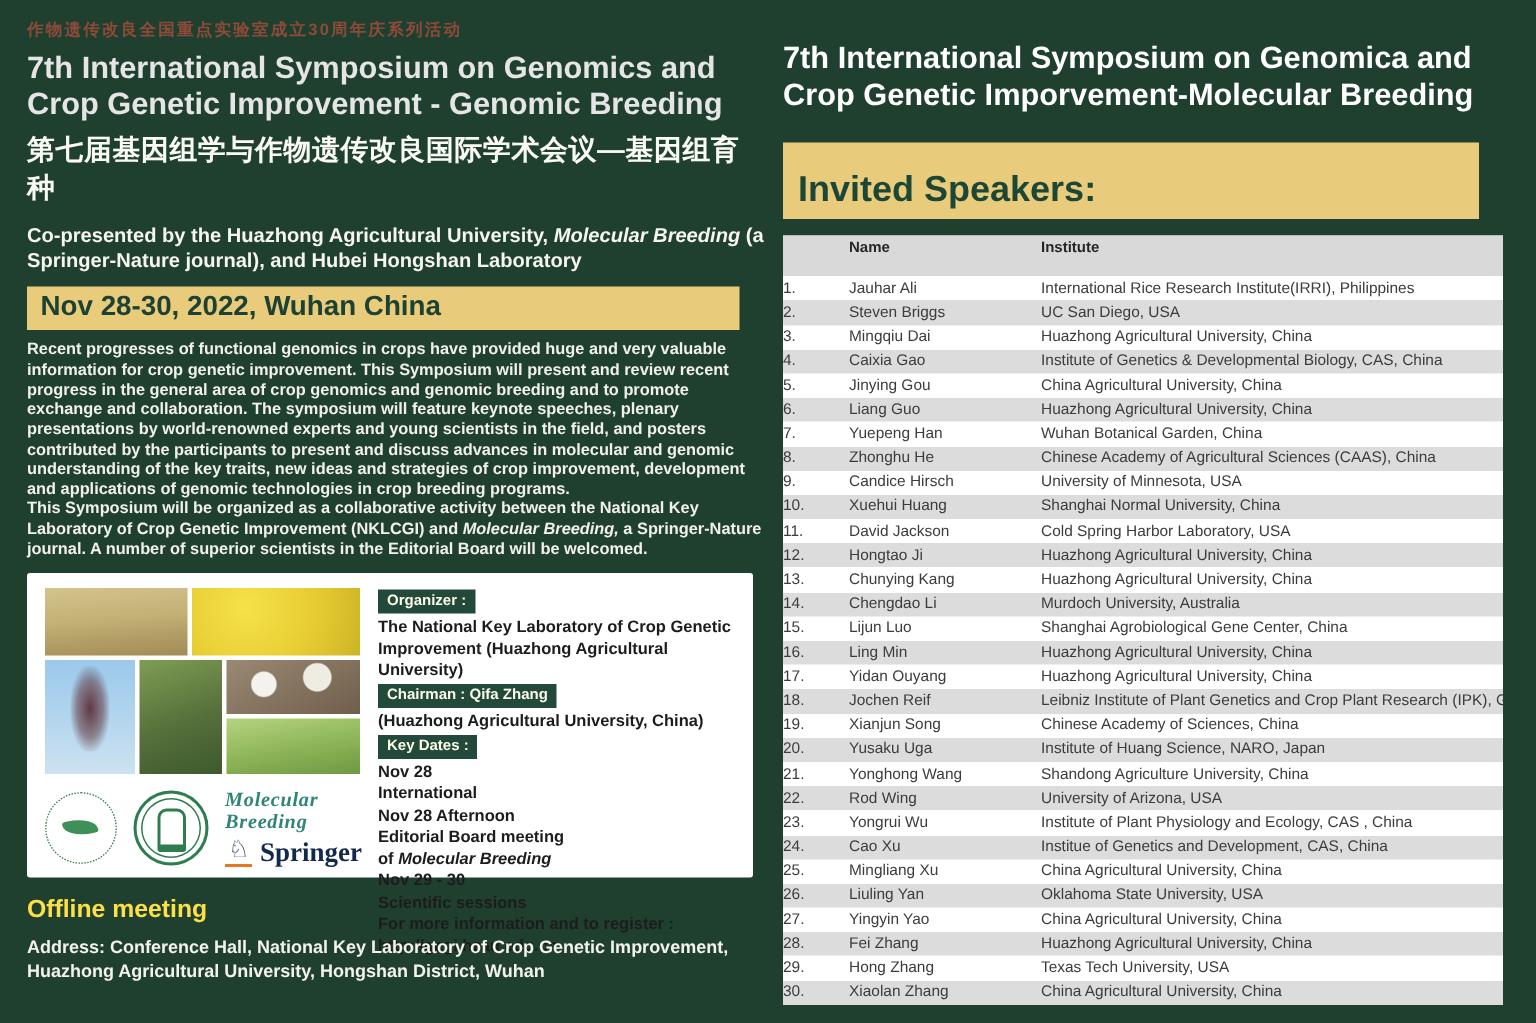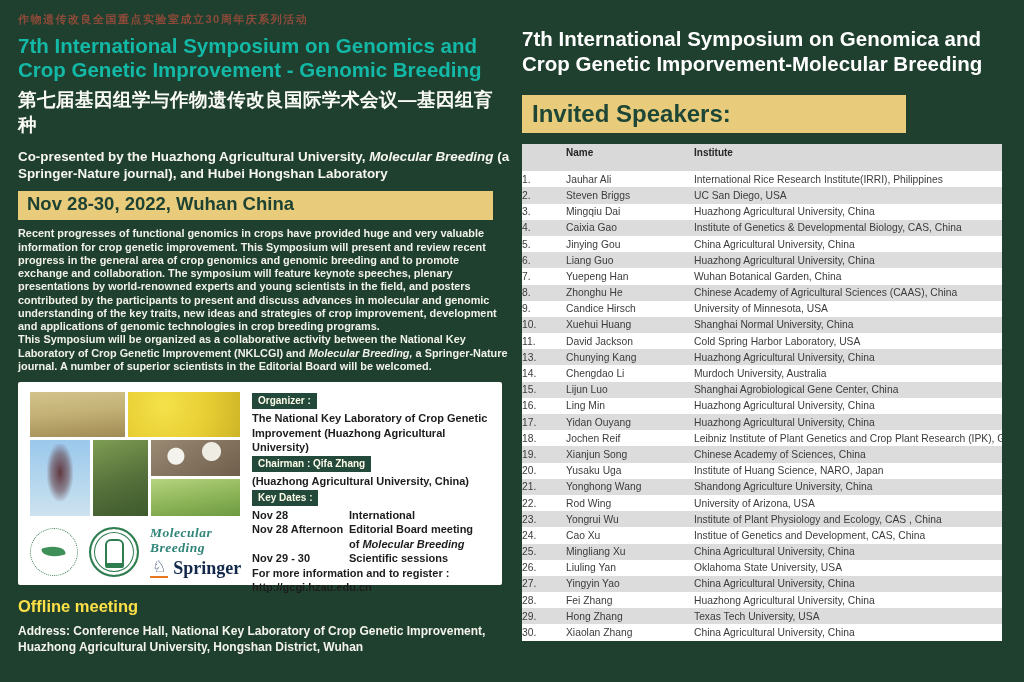--- a/index.html
+++ b/index.html
@@ -4,21 +4,21 @@
 <style>
   html,body{margin:0;padding:0;}
   body{width:1024px;height:682px;overflow:hidden;background:#20402f;
        font-family:"Liberation Sans",sans-serif;}
   .poster{display:flex;width:1024px;height:682px;}
   .panel-left{width:512px;box-sizing:border-box;padding:9px 13px 0 18px;}
   .panel-right{width:512px;box-sizing:border-box;padding:13px 14px 0 10px;}
 
   
   .pre-title{color:#8e4a39;font-size:11px;font-weight:bold;letter-spacing:1.5px;margin:3px 0 7px;}
-  .main-title{color:#14b8a6;font-size:20.5px;font-weight:800;line-height:1.16;}
+  .main-title{color:#e5e5e5;font-size:20.5px;font-weight:800;line-height:1.16;}
   .main-title-zh{color:#fbfbf5;font-size:18.5px;font-weight:800;margin-top:5px;letter-spacing:.5px;}
   .copresented{color:#f6f6ee;font-size:13.4px;font-weight:700;line-height:1.3;margin-top:11px;width:492px;}
   .date-banner{margin-top:9px;background:#e8cc7b;color:#1d4233;font-weight:800;
                font-size:18.5px;padding:2px 9px 5px;width:457px;}
   .intro{color:#f1f1e8;font-size:10.9px;font-weight:700;line-height:1.215;margin-top:7px;width:492px;}
   .intro p{margin:0;}
 
   
   .card{margin-top:9px;width:484px;height:203px;box-sizing:border-box;background:#ffffff;
         border-radius:2px;padding:10px 8px 8px 12px;display:flex;gap:12px;}
@@ -49,31 +49,31 @@
   .mb-springer{display:flex;flex-direction:column;justify-content:center;line-height:1.1;}
   .mb-wordmark{color:#2f8577;font-family:"Liberation Serif",serif;font-style:italic;
       font-weight:700;font-size:13.5px;letter-spacing:.5px;}
   .springer-row{display:flex;align-items:center;gap:5px;margin-top:3px;}
   .springer-horse{font-size:16px;color:#16305a;line-height:1;border-bottom:2.5px solid #e87722;padding:0 2px 1px;}
   .springer-word{color:#13294b;font-family:"Liberation Serif",serif;font-size:18px;font-weight:600;}
 
   .card-info{flex:1;color:#1c1c1c;font-size:11px;font-weight:700;line-height:1.32;}
   .badge{display:inline-block;background:#23493a;color:#fdfbe9;font-size:10px;
          font-weight:700;padding:1px 6px 2px;margin:1px 0 2px;}
-  .kd-row{display:flex;}
+  .kd-row{display:flex;flex-direction:column;}
   .kd-date{width:97px;flex:none;}
   .kd-desc{flex:1;}
 
   .offline-heading{color:#fde047;font-size:16.5px;font-weight:800;margin-top:12px;}
   .address{color:#f3f3ea;font-size:12px;font-weight:700;line-height:1.3;margin-top:8px;}
 
   
   .right-title{color:#ffffff;font-size:20.5px;font-weight:800;line-height:1.2;margin-top:14px;}
   .invited-banner{margin-top:19px;background:#e8cc7b;color:#1d4636;font-weight:800;
-                  font-size:24px;padding:5px 10px 5px;width:384px;box-sizing:border-box;}
+                  font-size:24px;padding:18px 10px 5px;width:464px;box-sizing:border-box;}
   .table-wrap{margin-top:11px;width:480px;background:#ffffff;}
   table.speakers{width:100%;border-collapse:collapse;font-size:10.3px;color:#3c3c3c;table-layout:fixed;}
   table.speakers th{background:#d9d9d9;text-align:left;color:#262626;font-size:10px;
                     padding:3px 4px 13px 0;}
   table.speakers td{padding:2.6px 4px 2.6px 0;white-space:nowrap;overflow:hidden;}
   table.speakers tbody tr:nth-child(even){background:#dcdcdc;}
   col.c-num{width:44px;} col.c-name{width:128px;} col.c-inst{width:auto;}
   td.num{padding-left:12px;} th.h-num{padding-left:12px;}
 </style>
 </head>
@@ -239,20 +239,25 @@
               <td class="num">10.</td>
               <td>Xuehui Huang</td>
               <td>Shanghai Normal University, China</td>
             </tr>
             <tr>
               <td class="num">11.</td>
               <td>David Jackson</td>
               <td>Cold Spring Harbor Laboratory, USA</td>
             </tr>
             <tr>
+              <td class="num">12.</td>
+              <td>Hongtao Ji</td>
+              <td>Huazhong Agricultural University, China</td>
+            </tr>
+            <tr>
               <td class="num">13.</td>
               <td>Chunying Kang</td>
               <td>Huazhong Agricultural University, China</td>
             </tr>
             <tr>
               <td class="num">14.</td>
               <td>Chengdao Li</td>
               <td>Murdoch University, Australia</td>
             </tr>
             <tr>

